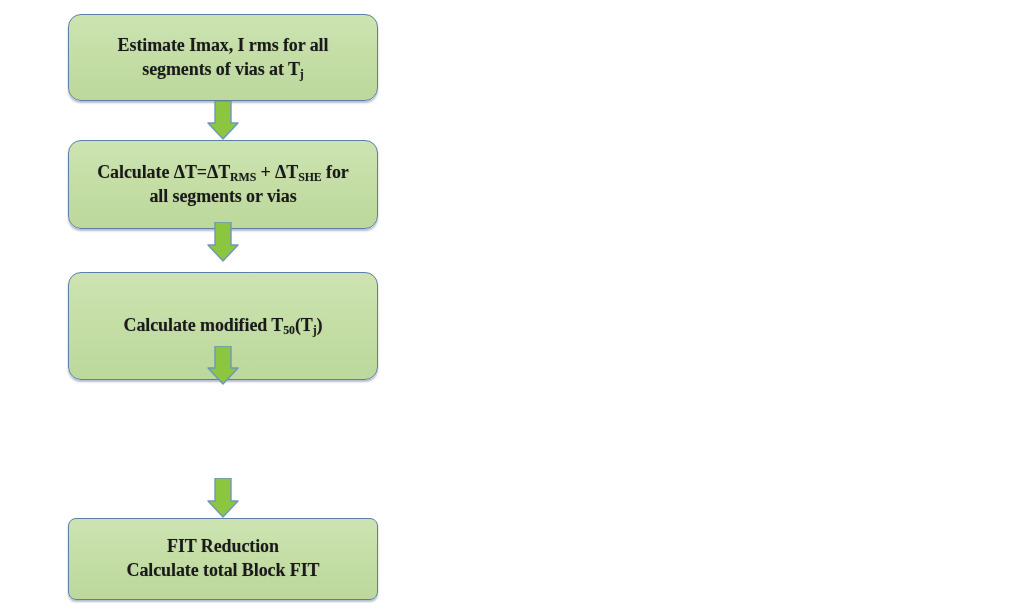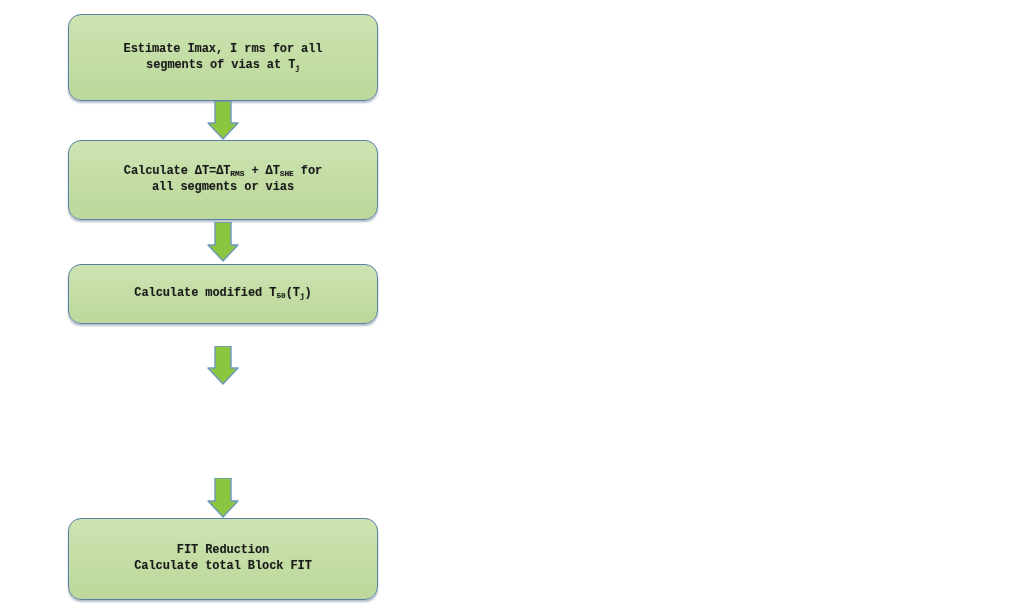--- a/index.html
+++ b/index.html
@@ -38,42 +38,42 @@
     justify-content: center;
     text-align: center;
   }
 
   .node-label {
     display: block;
     width: 100%;
     padding: 0 12px;
     box-sizing: border-box;
     color: #1a1a1a;
-    font-family: Liberation Mono, monospace;
+    font-family: Liberation Serif, serif;
     font-weight: bold;
-    font-size: 12px;
+    font-size: 18px;
     line-height: 1.32;
     letter-spacing: -0.1px;
     white-space: pre-line;
     text-shadow: 0 0 1px rgba(0,0,0,0.25);
   }
 
   .node-label sub {
     font-size: 0.66em;
     line-height: 0;
     vertical-align: -0.25em;
     font-weight: bold;
   }
 
   
   #node-0 { top: 14px;  height: 87px; }
-  #node-1 { top: 140px; height: 80px; }
-  #node-2 { top: 264px; height: 60px; }
+  #node-1 { top: 140px; height: 89px; }
+  #node-2 { top: 272px; height: 108px; }
   #node-3 { top: 385px; height: 93px; }
-  #node-4 { top: 518px; height: 82px; }
+  #node-4 { top: 518px; height: 82px; border-radius: 8px; }
 
   
   .connector {
     position: absolute;
     left: 207px;
     width: 32px;
   }
   .connector svg { display: block; width: 32px; height: 100%; }
 
   #connector-0 { top: 101px; height: 39px; }

